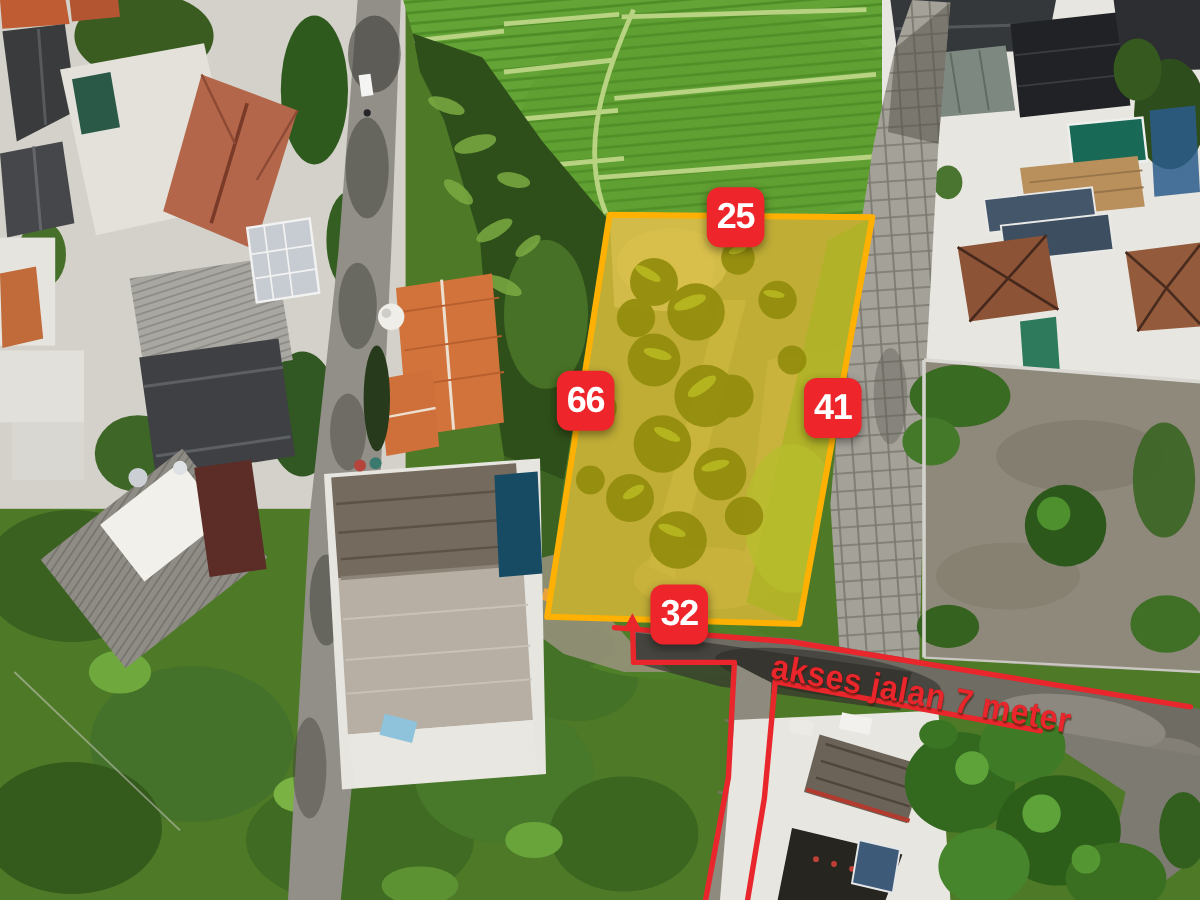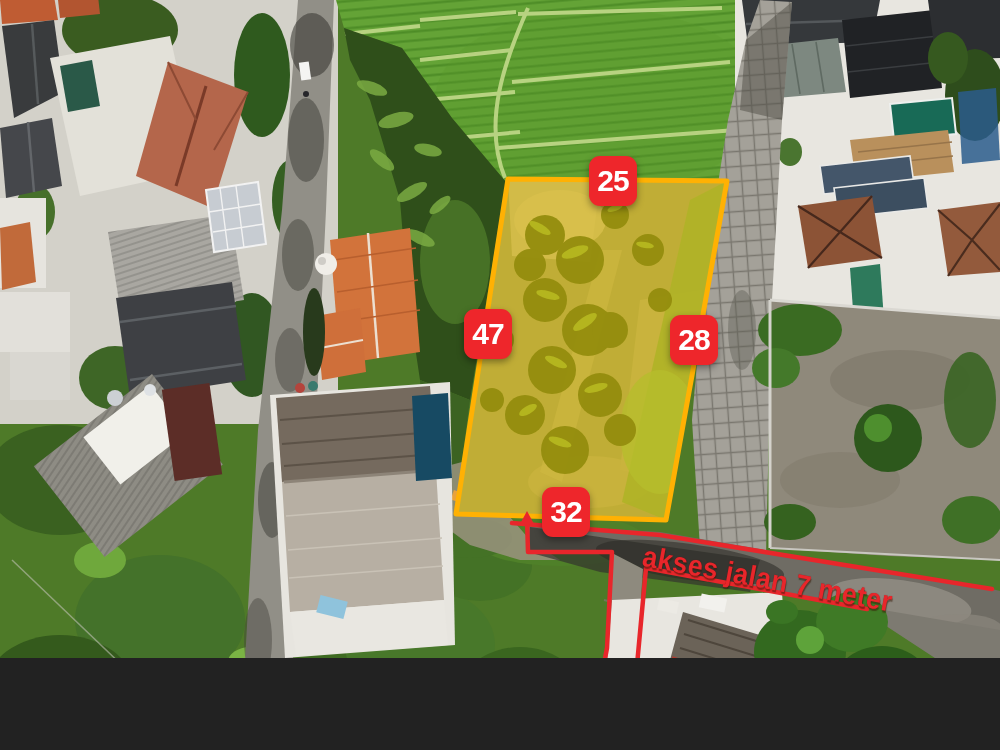--- a/index.html
+++ b/index.html
@@ -1,17 +1,17 @@
 <!DOCTYPE html>
 <html style="--badge-bg: #ee262b; --badge-text: #ffffff; --plot-border: #ffb103; --plot-fill: #ffd800; --road-line: #e8262b; --road-text: #e8262b;"><head>
 <meta charset="utf-8">
 <style>
   html,body{margin:0;padding:0;background:#222;}
   .stage{
-    position:relative;width:1000px;height:658px;overflow:hidden;
+    position:relative;width:1000px;height:750px;overflow:hidden;
     font-family:"Liberation Sans",sans-serif;
   }
   .stage svg{position:absolute;left:0;top:0;width:1000px;height:750px;display:block;}
   .dim-badge{
     position:absolute;width:48px;height:50px;border-radius:11px;
     background:var(--badge-bg,#ee262b);color:var(--badge-text,#fff);
     display:flex;align-items:center;justify-content:center;
     font-size:30px;font-weight:bold;letter-spacing:-1px;
     box-shadow:0 3px 7px rgba(0,0,0,.38);
     transform:translate(-50%,-50%);
@@ -313,19 +313,19 @@
 
   <g>
     <path class="red-line" d="M512,523 L660,535 L992,589"></path>
     <path class="red-line" d="M527,517 L528,552 L612,552 L607,648 L588,750"></path>
     <polygon class="red-fill" points="520,524 534,524 527,511"></polygon>
     <path class="red-line" d="M867,609 L646,568 L637,665 L623,750"></path>
   </g>
 </svg>
 
 <div class="dim-badge" style="left:613px;top:181px">25</div>
-<div class="dim-badge" style="left:488px;top:334px">47</div>
-<div class="dim-badge" style="left:694px;top:340px">28</div>
+<div class="dim-badge" style="left:488px;top:334px">66</div>
+<div class="dim-badge" style="left:694px;top:340px">41</div>
 <div class="dim-badge" style="left:566px;top:512px">32</div>
 
 <div class="road-label">akses jalan 7 meter</div>
 
 </div>
 
 </body></html>

